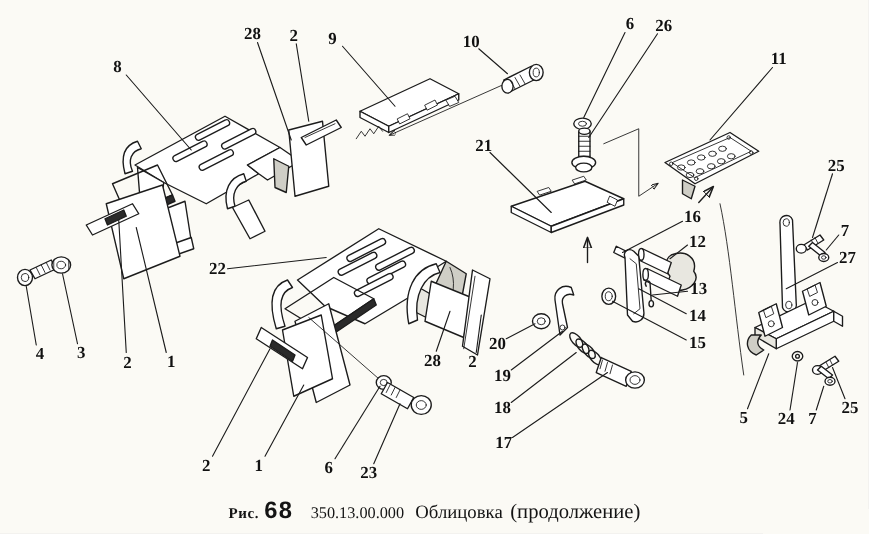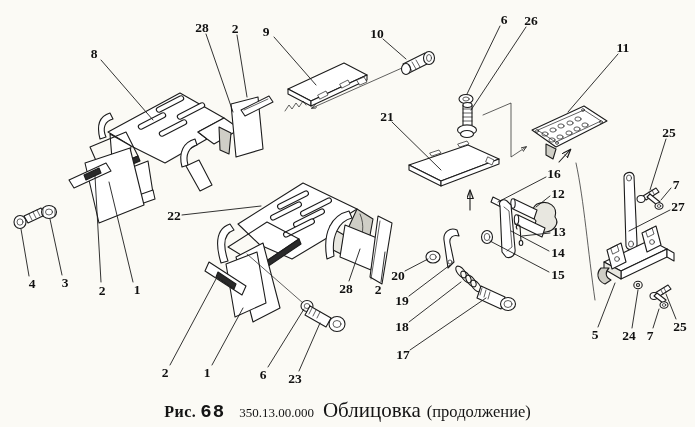--- a/index.html
+++ b/index.html
@@ -10,25 +10,25 @@
     stroke:#1c1c1c; stroke-width:1.1; fill:none; stroke-linejoin:round; stroke-linecap:round;}
   svg .f{fill:#ffffff;}
   svg .g1{fill:#cfcec6;}
   svg .g2{fill:#e8e7e0;}
   svg .dk{fill:#2a2a2a;stroke:#1c1c1c;}
   svg .thin{stroke-width:0.7;}
   svg .led{stroke-width:0.9;}
   svg text.co{font-family:"Liberation Serif",serif;font-weight:700;font-size:13.5px;
     fill:#111;stroke:none;text-anchor:middle;}
   .caption{position:absolute;left:0;right:0;top:398px;text-align:center;color:#141414;white-space:nowrap;}
-  .fig-label{font-weight:700;font-size:16px;letter-spacing:.5px;}
-  .fig-number{font-weight:700;font-size:19px;font-family:Liberation Mono, monospace;
+  .fig-label{font-weight:700;font-size:12px;letter-spacing:.5px;}
+  .fig-number{font-weight:700;font-size:19px;font-family:Liberation Sans, sans-serif;
     letter-spacing:1px;margin:0 14px 0 4px;}
   .fig-code{font-size:13px;margin-right:9px;}
-  .fig-title{font-size:21px;margin-right:6px;}
+  .fig-title{font-size:15px;margin-right:6px;}
   .fig-cont{font-size:16.5px;text-align:center;}
 </style>
 </head>
 <body>
 
 <div class="stage">
 <svg id="diagram" width="695" height="427" viewBox="0 0 695 427">
   <defs>
     <pattern id="dots" width="7" height="7" patternUnits="userSpaceOnUse" patternTransform="rotate(-27)">
       <circle cx="3" cy="3" r="1" fill="#2a2a2a" stroke="none"></circle>

